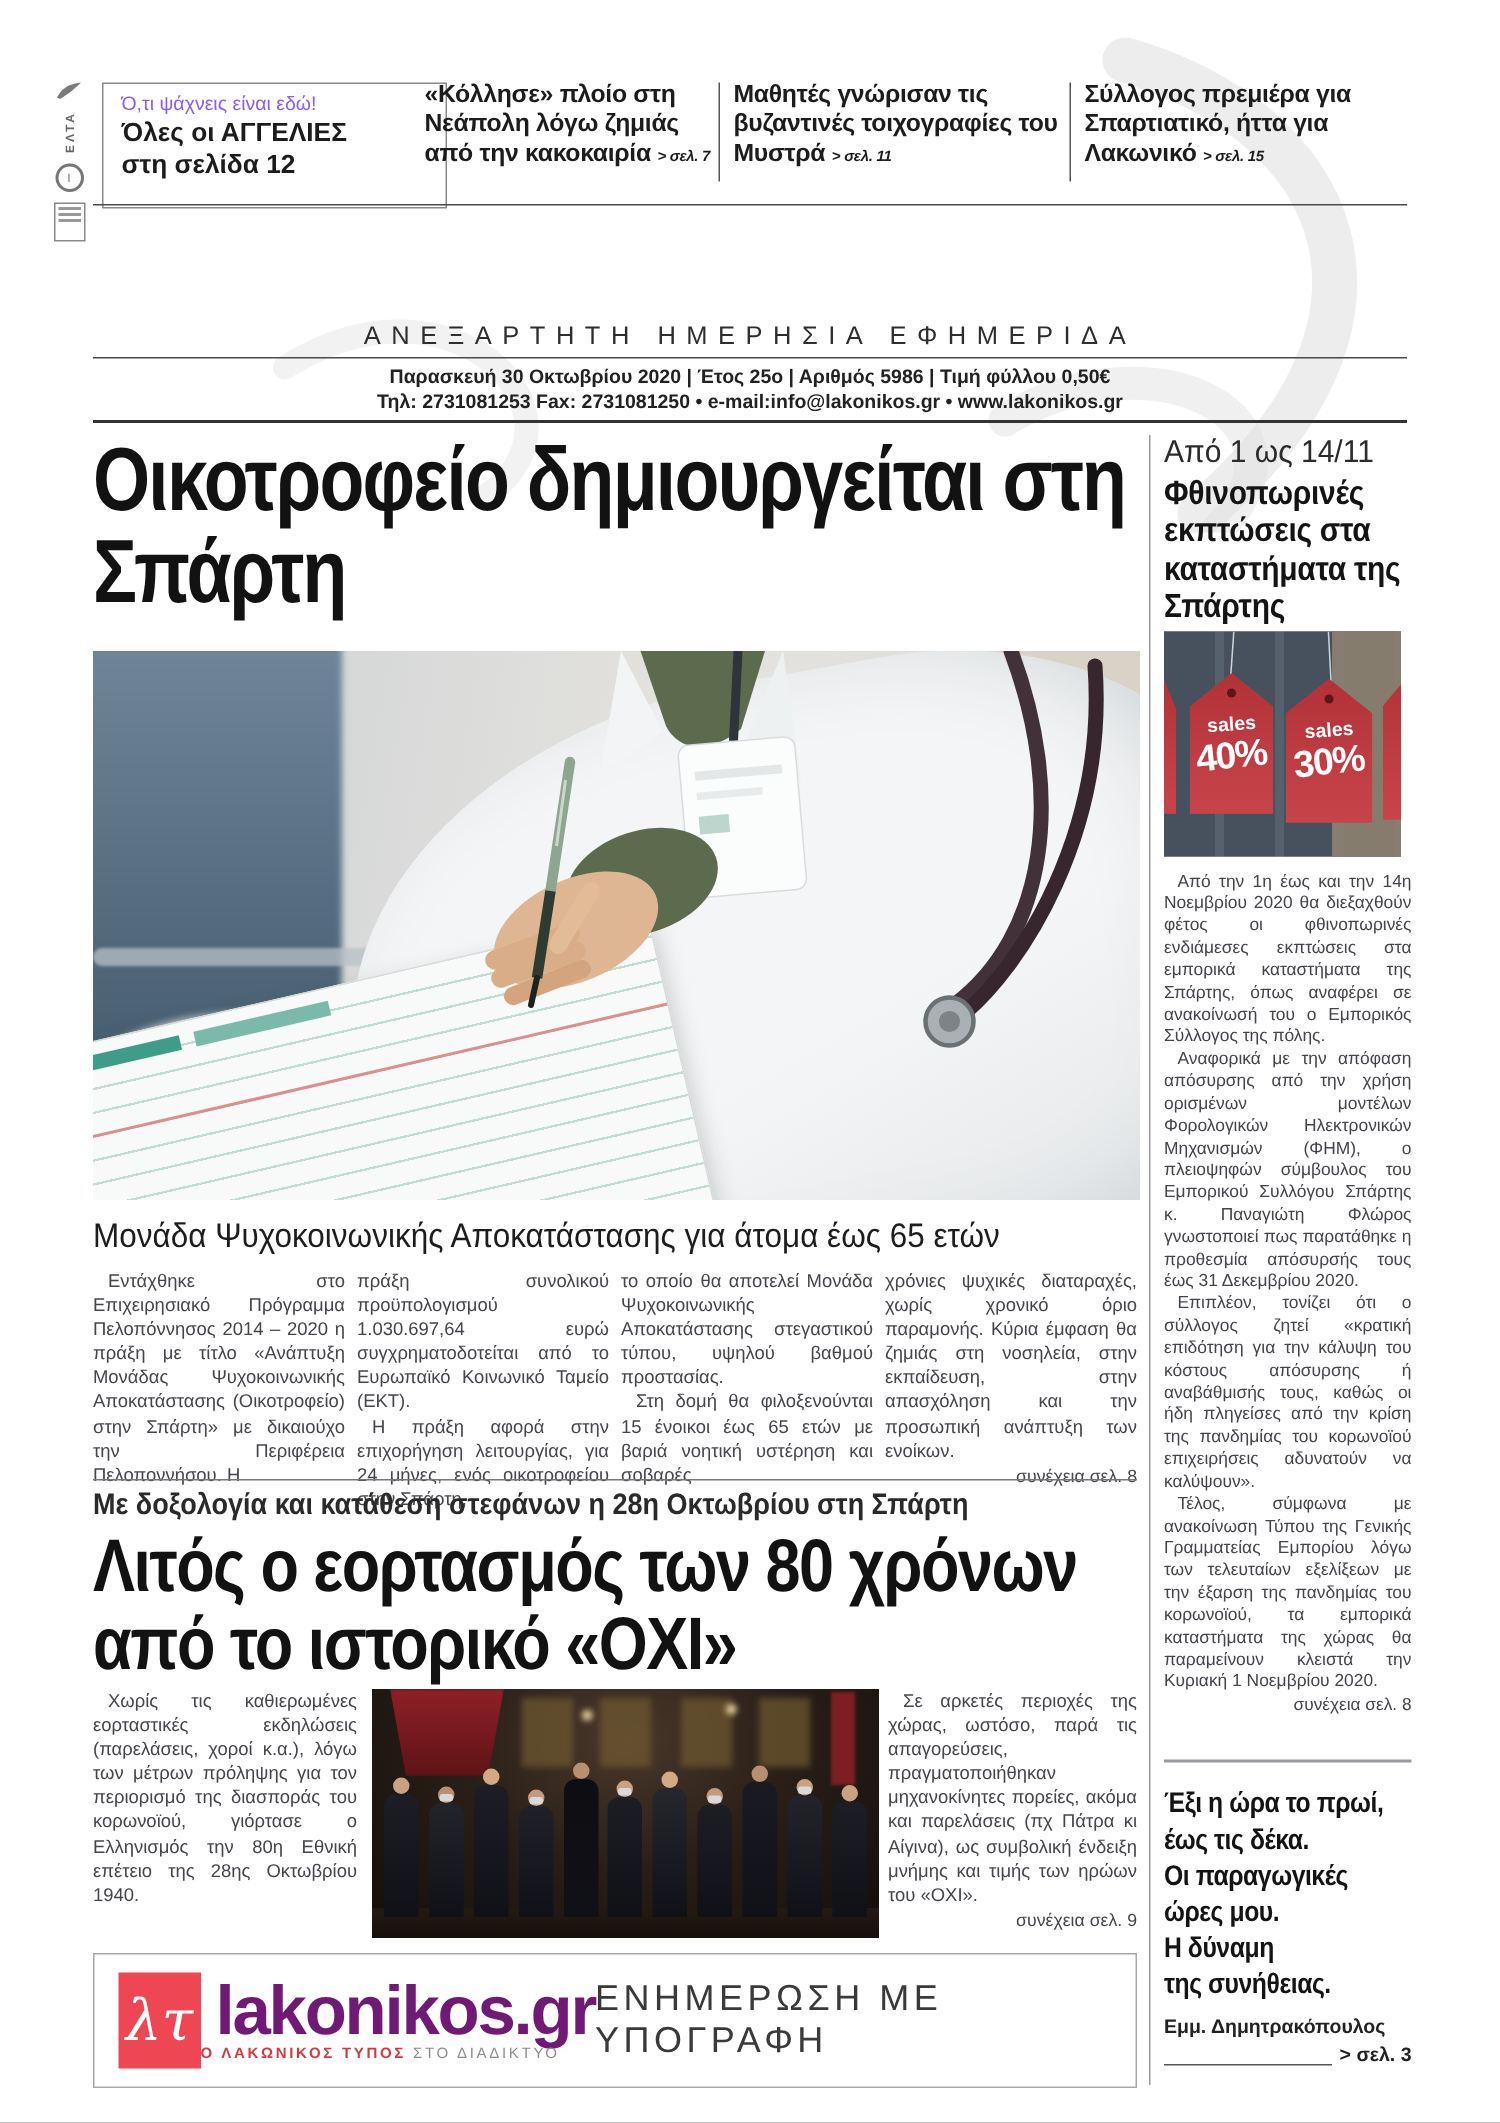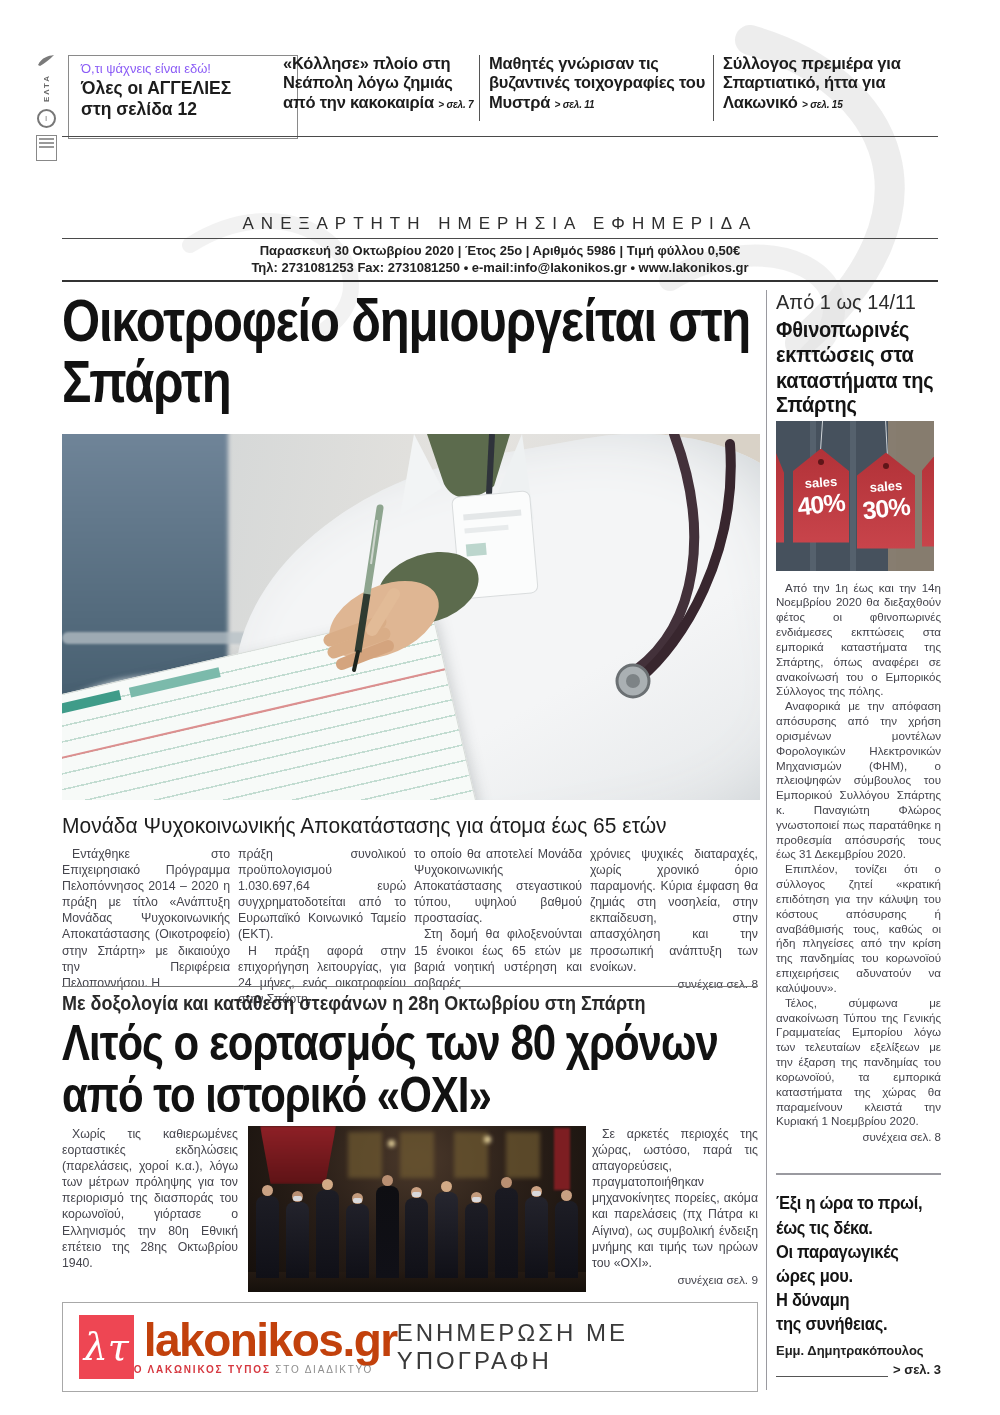--- a/index.html
+++ b/index.html
@@ -80,21 +80,21 @@
   .oxi-floor{position:absolute;left:0;bottom:0;width:100%;height:20px;background:linear-gradient(#241a13,#15100b);}
   .oxi-figs{position:absolute;left:8px;right:8px;bottom:14px;display:flex;align-items:flex-end;justify-content:space-between;}
   .fg{display:block;width:23px;height:var(--h,80px);background:linear-gradient(var(--suit,#1d1d25),#101017);
      border-radius:8px 8px 0 0;position:relative;}
   .fg::before{content:"";position:absolute;top:-11px;left:6px;width:11px;height:11px;border-radius:50%;background:var(--skin,#c39b7c);}
   .fg.mask::after{content:"";position:absolute;top:-6px;left:7px;width:9px;height:5px;border-radius:2px;background:#d9d9dc;}
   
   .footer{position:absolute;left:62px;top:1302px;width:694px;height:88px;border:1px solid #a8a8a8;display:flex;align-items:center;z-index:1;}
   .logo-sq{width:64px;height:64px;margin-left:16px;background:#ee4653;display:flex;align-items:center;justify-content:center;
      color:#fff;font-family:"DejaVu Serif", serif;font-style:italic;font-size:38px;line-height:1;}
-  .site{font-size:46px;font-weight:bold;letter-spacing:-1.5px;color:#c2410c;margin-left:10px;line-height:.95;}
+  .site{font-size:46px;font-weight:bold;letter-spacing:-1.5px;color:#701a75;margin-left:10px;line-height:.95;}
   .tagline{font-size:10px;letter-spacing:1.8px;margin-top:2px;font-weight:bold;}
   .tag-red{color:#d63840;} .tag-gray{color:#8d8d8d;font-weight:normal;}
   .slogan{margin-left:auto;margin-right:22px;font-size:24px;letter-spacing:3px;color:#3a3a3a;}
   
   .main-divider{position:absolute;left:766px;top:290px;width:1px;height:1100px;background:#9a9aa0;z-index:1;}
   .sidebar{position:absolute;left:776px;top:290px;width:165px;z-index:1;}
   .sb-kicker{font-size:20px;color:#2b2b2b;transform:scaleY(1.05);transform-origin:left top;}
   .sb-headline{font-size:20px;font-weight:bold;line-height:1.12;letter-spacing:-0.2px;color:#141414;
      transform:scaleY(1.12);transform-origin:left top;margin:4px 0 14px;}
   .sb-body p{font-size:11.6px;line-height:1.28;text-align:justify;color:#44444c;margin:0;text-indent:9px;}

